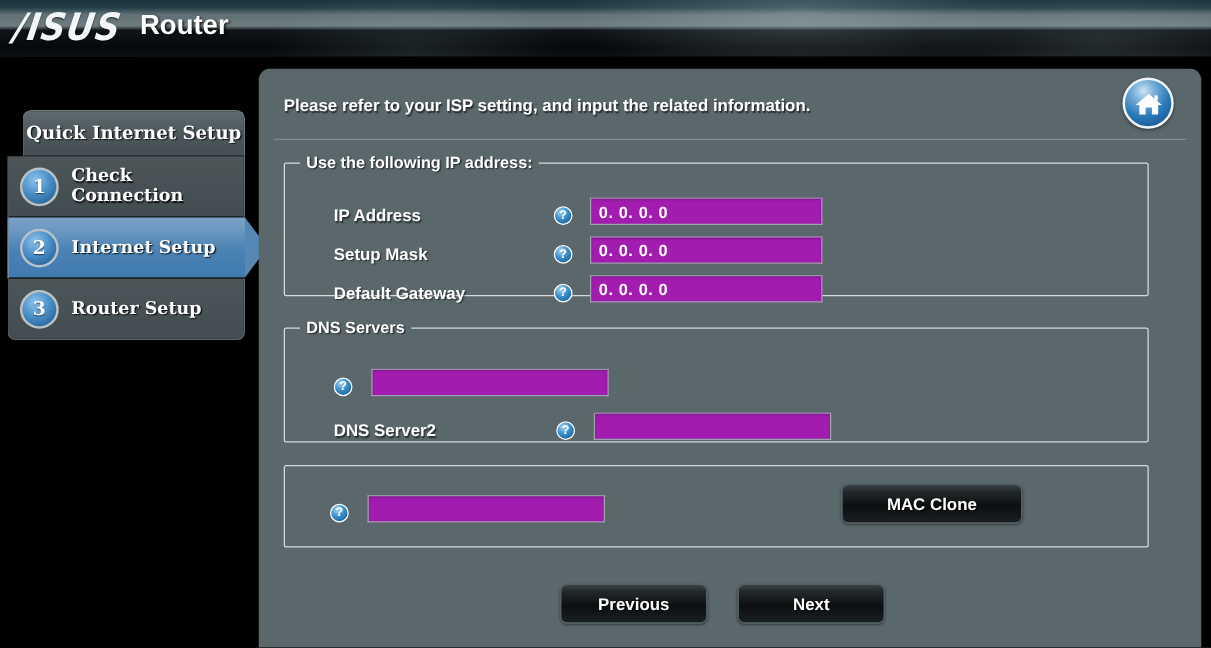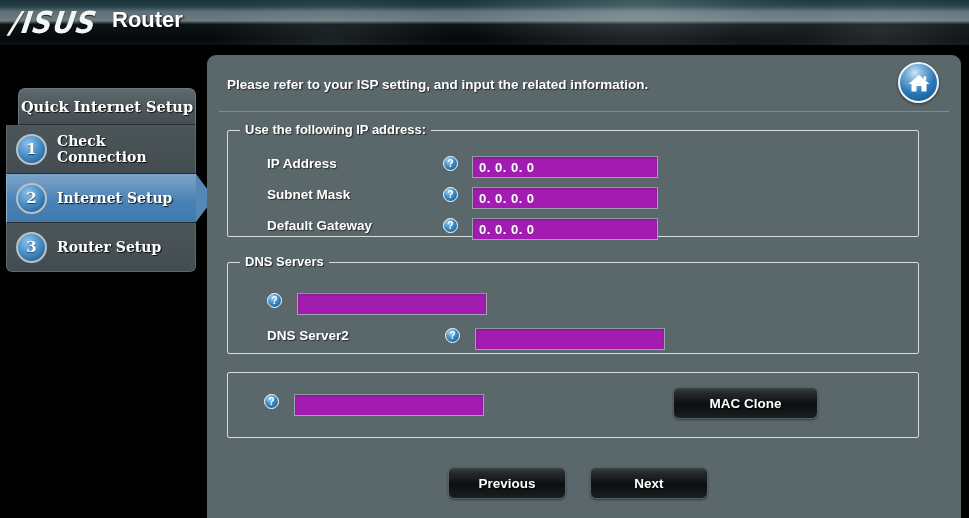--- a/index.html
+++ b/index.html
@@ -194,21 +194,21 @@
     text-shadow: 1px 1px 1px rgba(0,0,0,0.6);
     white-space: nowrap;
   }
   #fs-ip    { left: 20px; top: 75px;  width: 692px; height: 107px; }
   #fs-dns   { left: 20px; top: 207px; width: 692px; height: 92px;  }
   #fs-mac   { left: 20px; top: 317px; width: 692px; height: 66px;  }
 
   .field-row {
     position: absolute;
     display: flex;
-    align-items: flex-start;
+    align-items: flex-end;
     height: 24px;
   }
   .field-label {
     font-size: 13.5px;
     font-weight: bold;
     color: #ffffff;
     text-shadow: 1px 1px 1px rgba(0,0,0,0.55);
     text-align: left;
     white-space: nowrap;
   }
@@ -349,21 +349,21 @@
     <span class="fieldset-legend">Use the following IP address:</span>
   </div>
 
   <div class="field-row" id="row-ip">
     <span class="field-label">IP Address</span>
     <span class="help-icon">?</span>
     <input class="text-input" type="text" value="0. 0. 0. 0" style="">
   </div>
 
   <div class="field-row" id="row-subnet">
-    <span class="field-label">Subnet Mask</span>
+    <span class="field-label">Setup Mask</span>
     <span class="help-icon">?</span>
     <input class="text-input" type="text" value="0. 0. 0. 0" style="">
   </div>
 
   <div class="field-row" id="row-gateway">
     <span class="field-label">Default Gateway</span>
     <span class="help-icon">?</span>
     <input class="text-input" type="text" value="0. 0. 0. 0" style="">
   </div>
 

